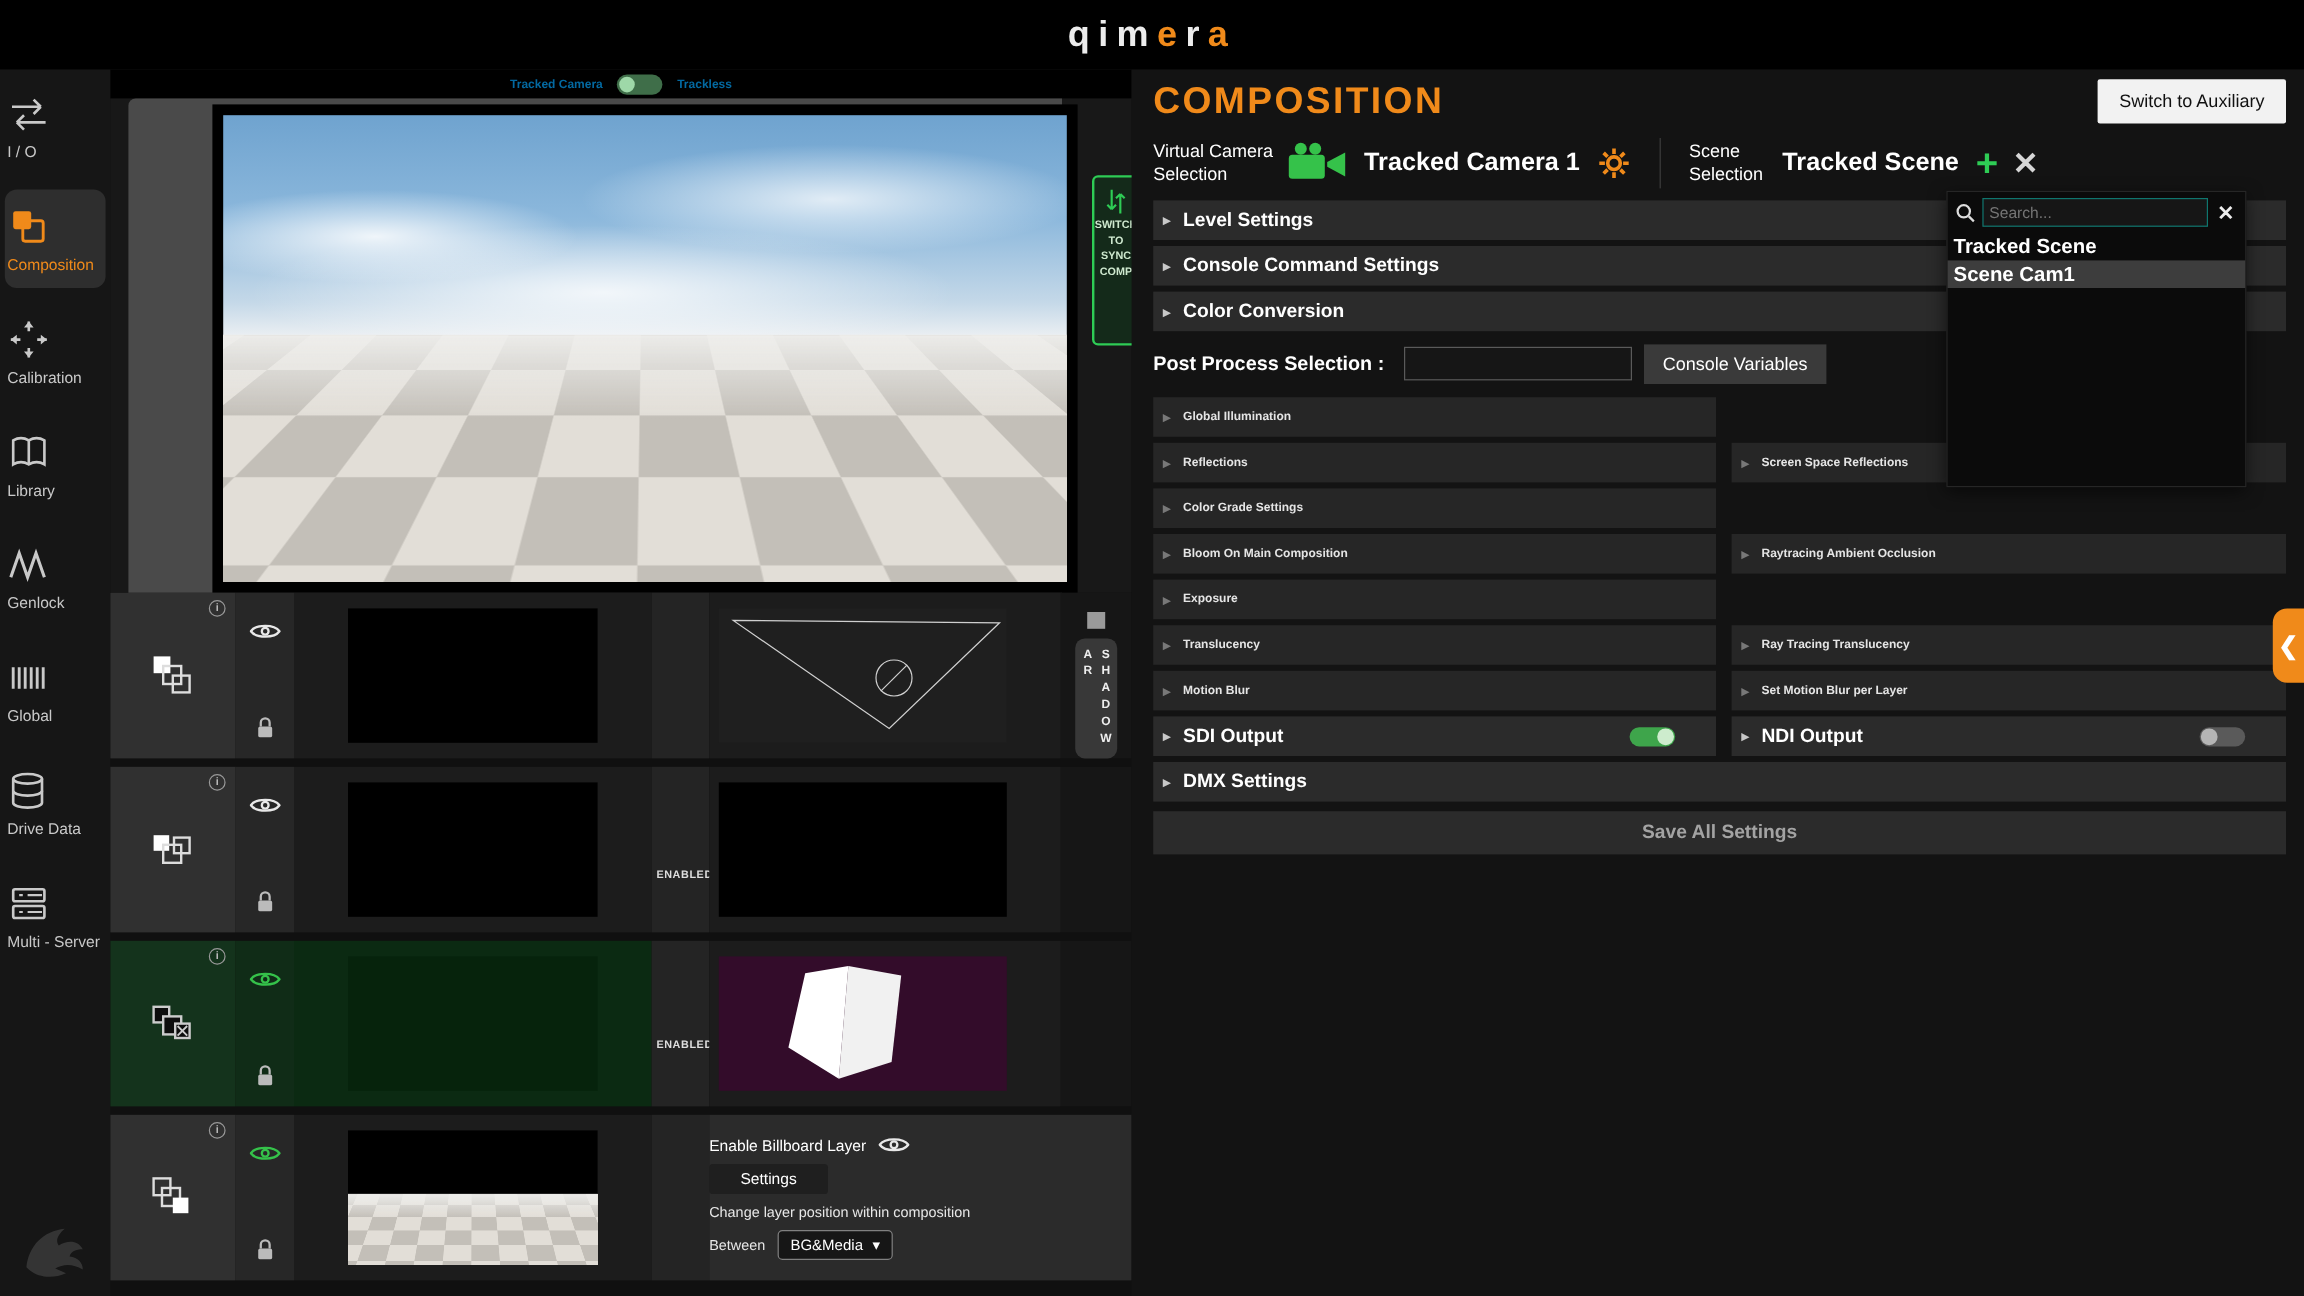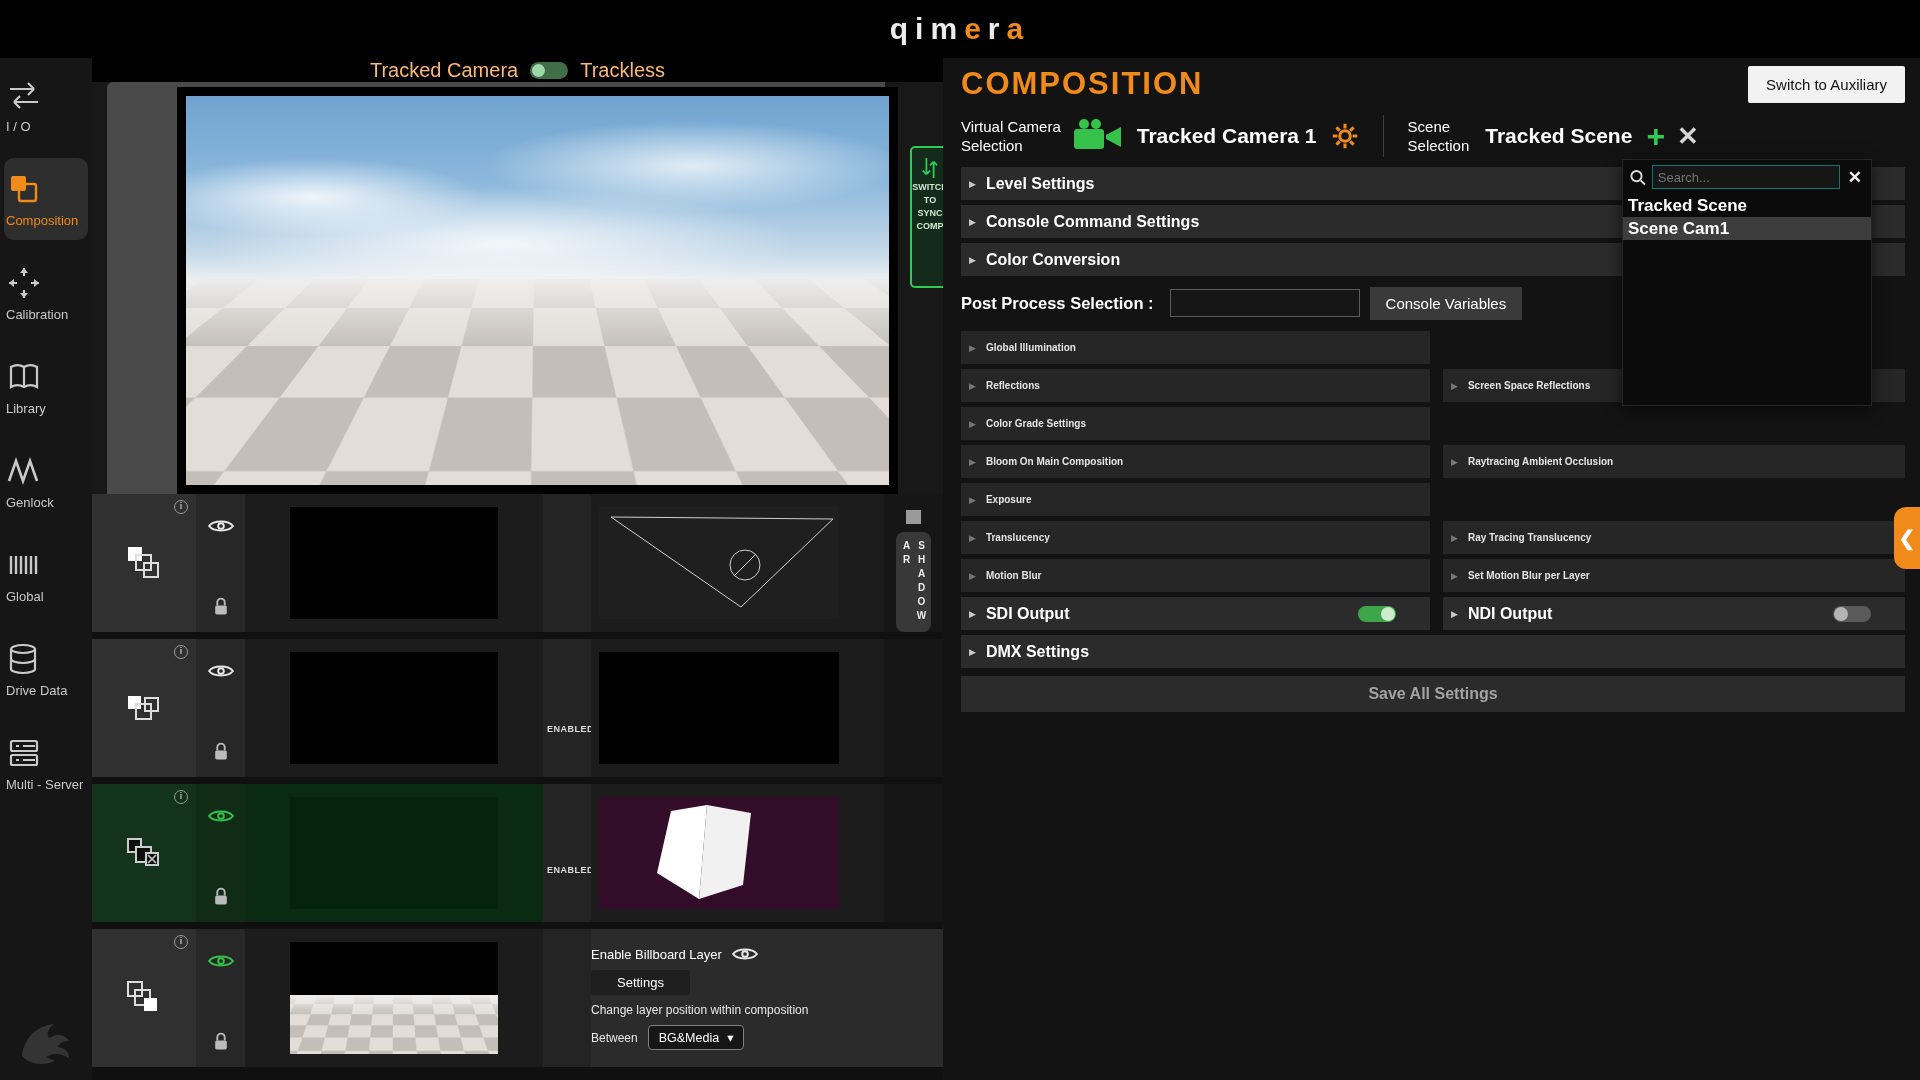--- a/index.html
+++ b/index.html
@@ -24,21 +24,21 @@
   .sb-label{font-size:13px;color:#c9c9c9;text-align:center;line-height:14px}
   .sb-item.active .sb-label{color:#f08a1a}
   .sb-icon{height:38px;display:flex;align-items:center;justify-content:center}
   .sb-icon svg{stroke:#c9c9c9}
   .sb-item.active .sb-icon svg{stroke:#f08a1a}
   #dragon{margin-top:auto;display:flex;justify-content:center;padding-bottom:14px;opacity:.85}
 
   
   #leftcol{position:absolute;left:92px;top:58px;width:851px;height:1022px;background:#181818}
   #mode-row{position:absolute;left:0;top:0;width:100%;height:24px;background:#000;display:flex;align-items:center;justify-content:center;gap:12px}
-  #mode-row .mode-label{font-size:20px;font-weight:400;color:#fdba74}
+  #mode-row .mode-label{font-size:10px;font-weight:700;color:#0369a1}
   .toggle-sm{width:38px;height:17px;border-radius:9px;background:#3f6e49;position:relative;cursor:pointer}
   .toggle-sm .knob{position:absolute;left:2px;top:2px;width:13px;height:13px;border-radius:50%;background:#9ed8a8}
   #vp-panel{position:absolute;left:15px;top:24px;width:778px;height:466px;background:#4a4a4a;border-radius:6px 0 0 0}
   #viewport{position:absolute;left:70px;top:5px;width:721px;height:407px;background:#000;padding:9px}
   .scene{position:relative;width:100%;height:100%;overflow:hidden;background:
       radial-gradient(ellipse 260px 60px at 18% 26%,rgba(255,255,255,.85),transparent 65%),
       radial-gradient(ellipse 320px 70px at 72% 18%,rgba(255,255,255,.75),transparent 65%),
       radial-gradient(ellipse 420px 80px at 45% 38%,rgba(255,255,255,.8),transparent 70%),
       linear-gradient(#6fa3cf 0%,#8cb8dc 22%,#c4d8e8 40%,#e9eef2 47%,#f0f1f1 50%)}
   .scene .floor{position:absolute;left:-60%;width:220%;top:47%;height:300%;transform-origin:top center;

